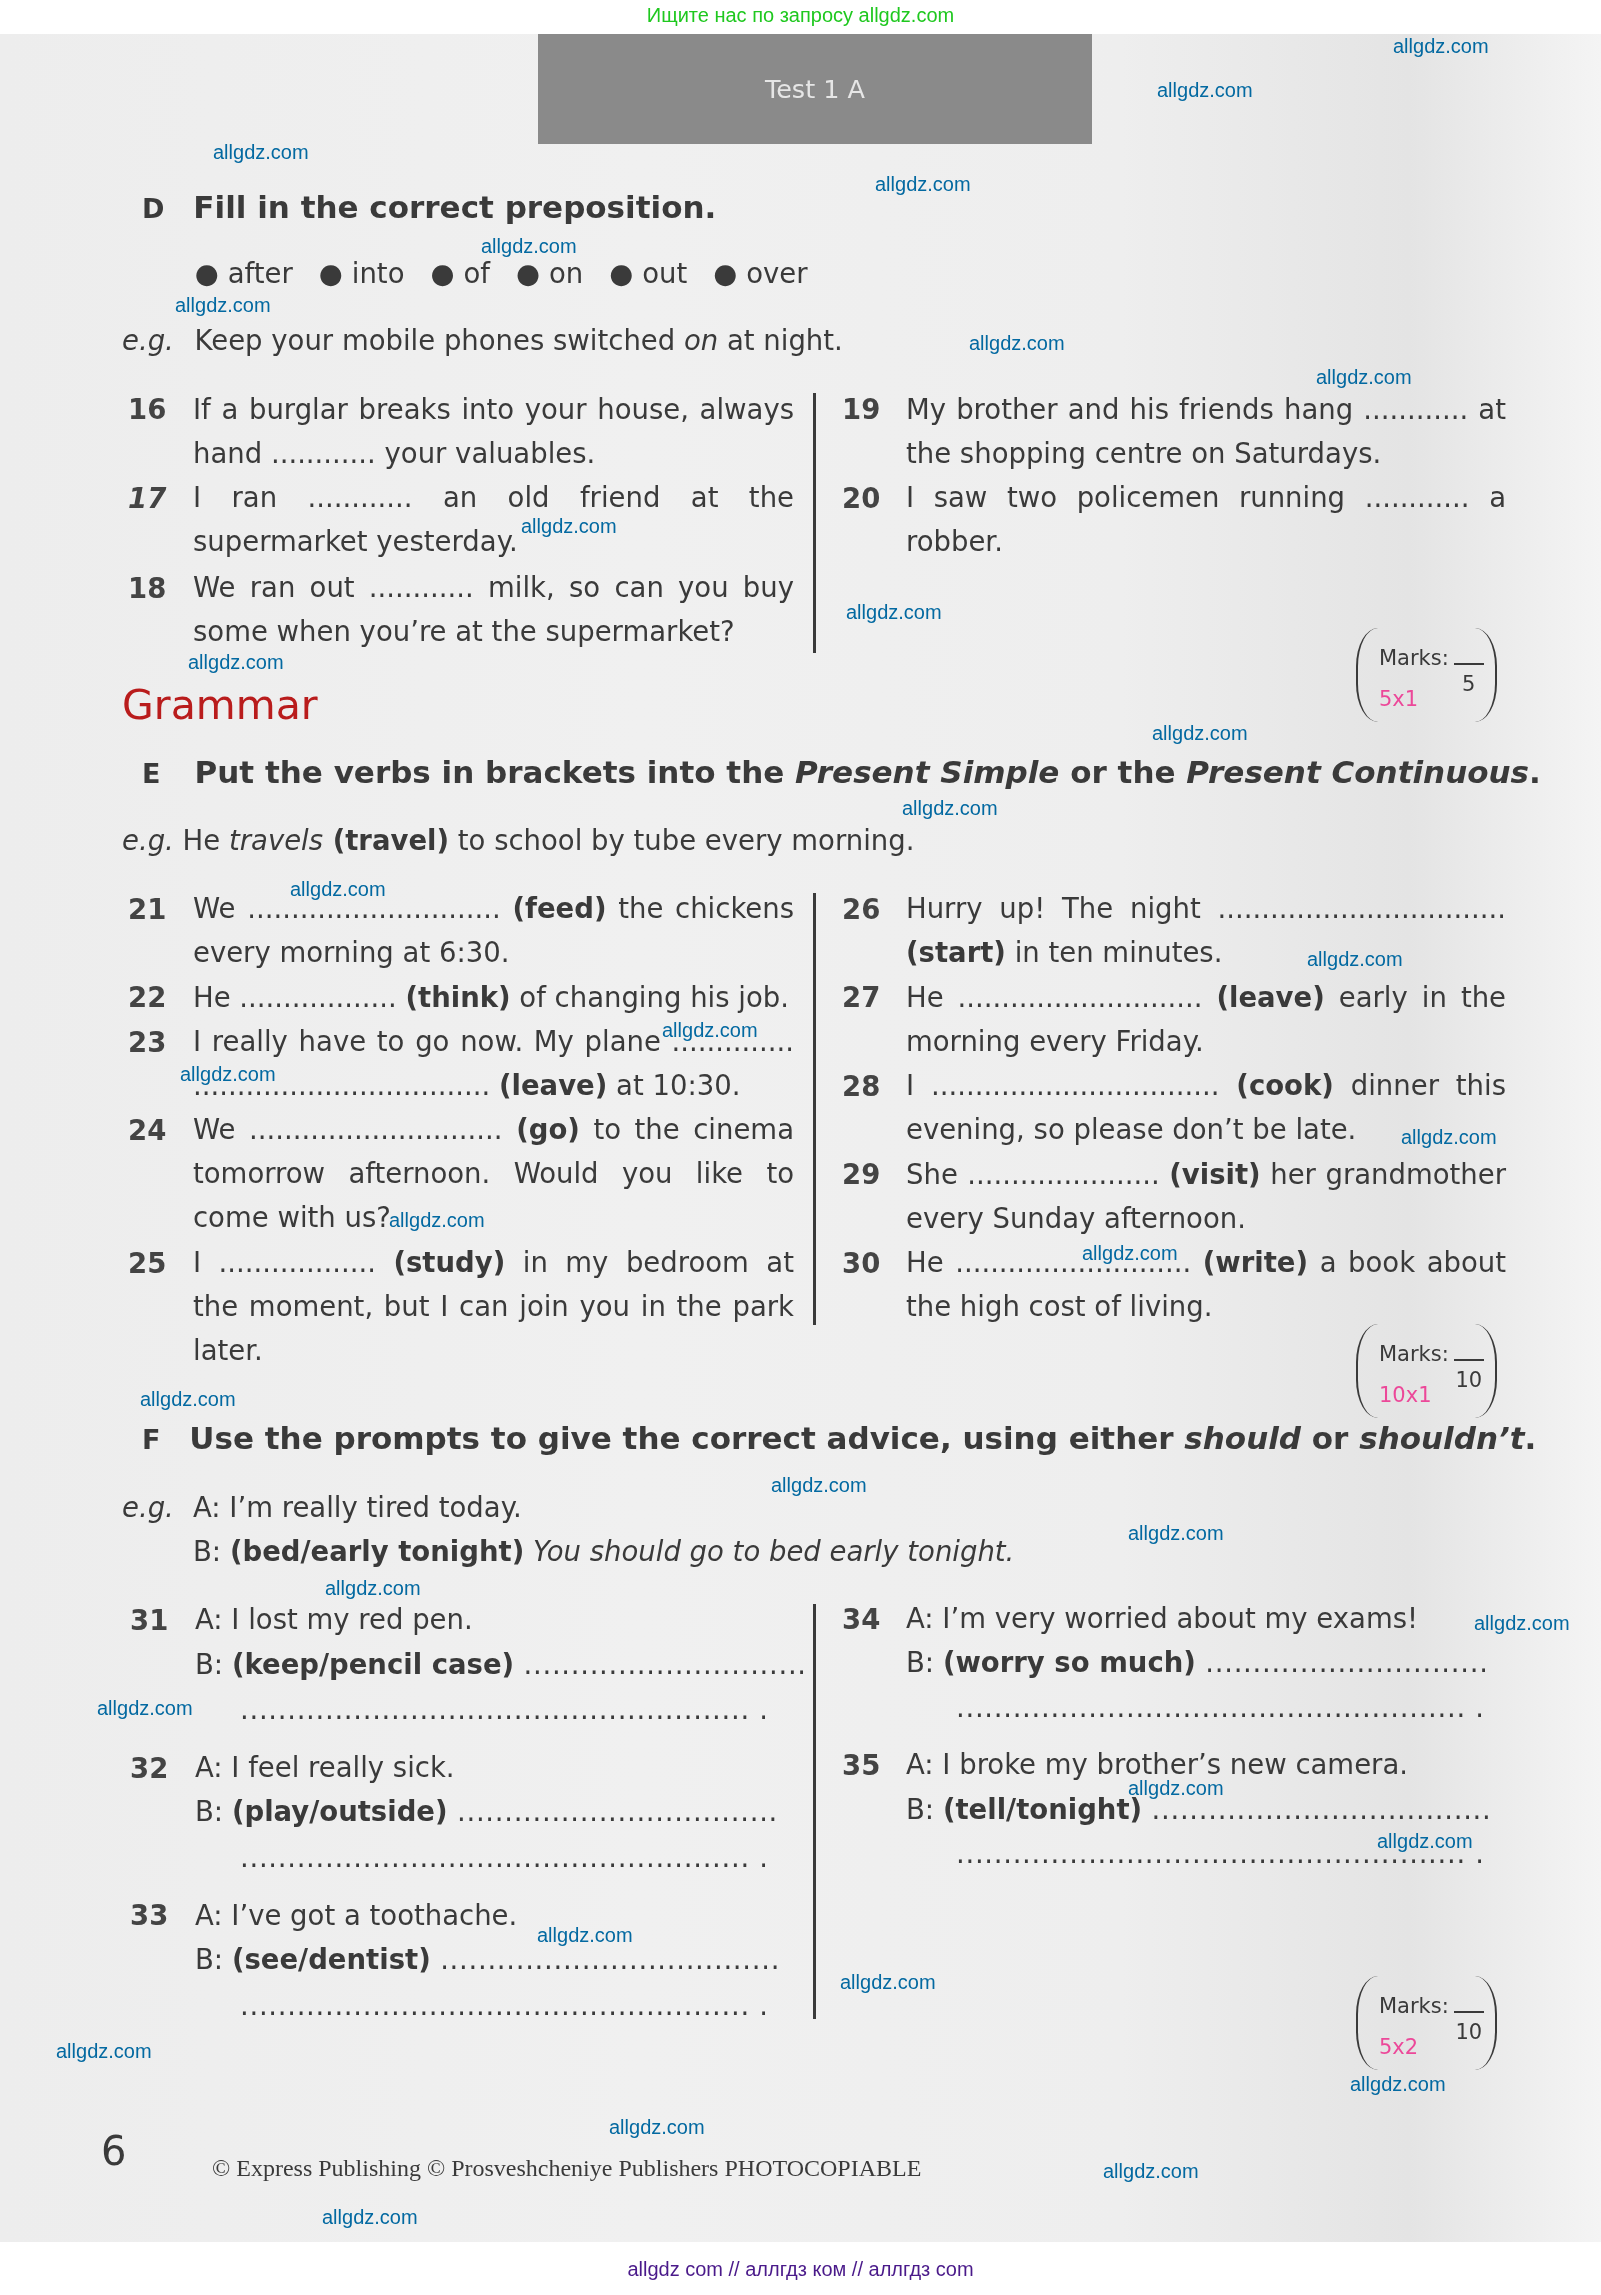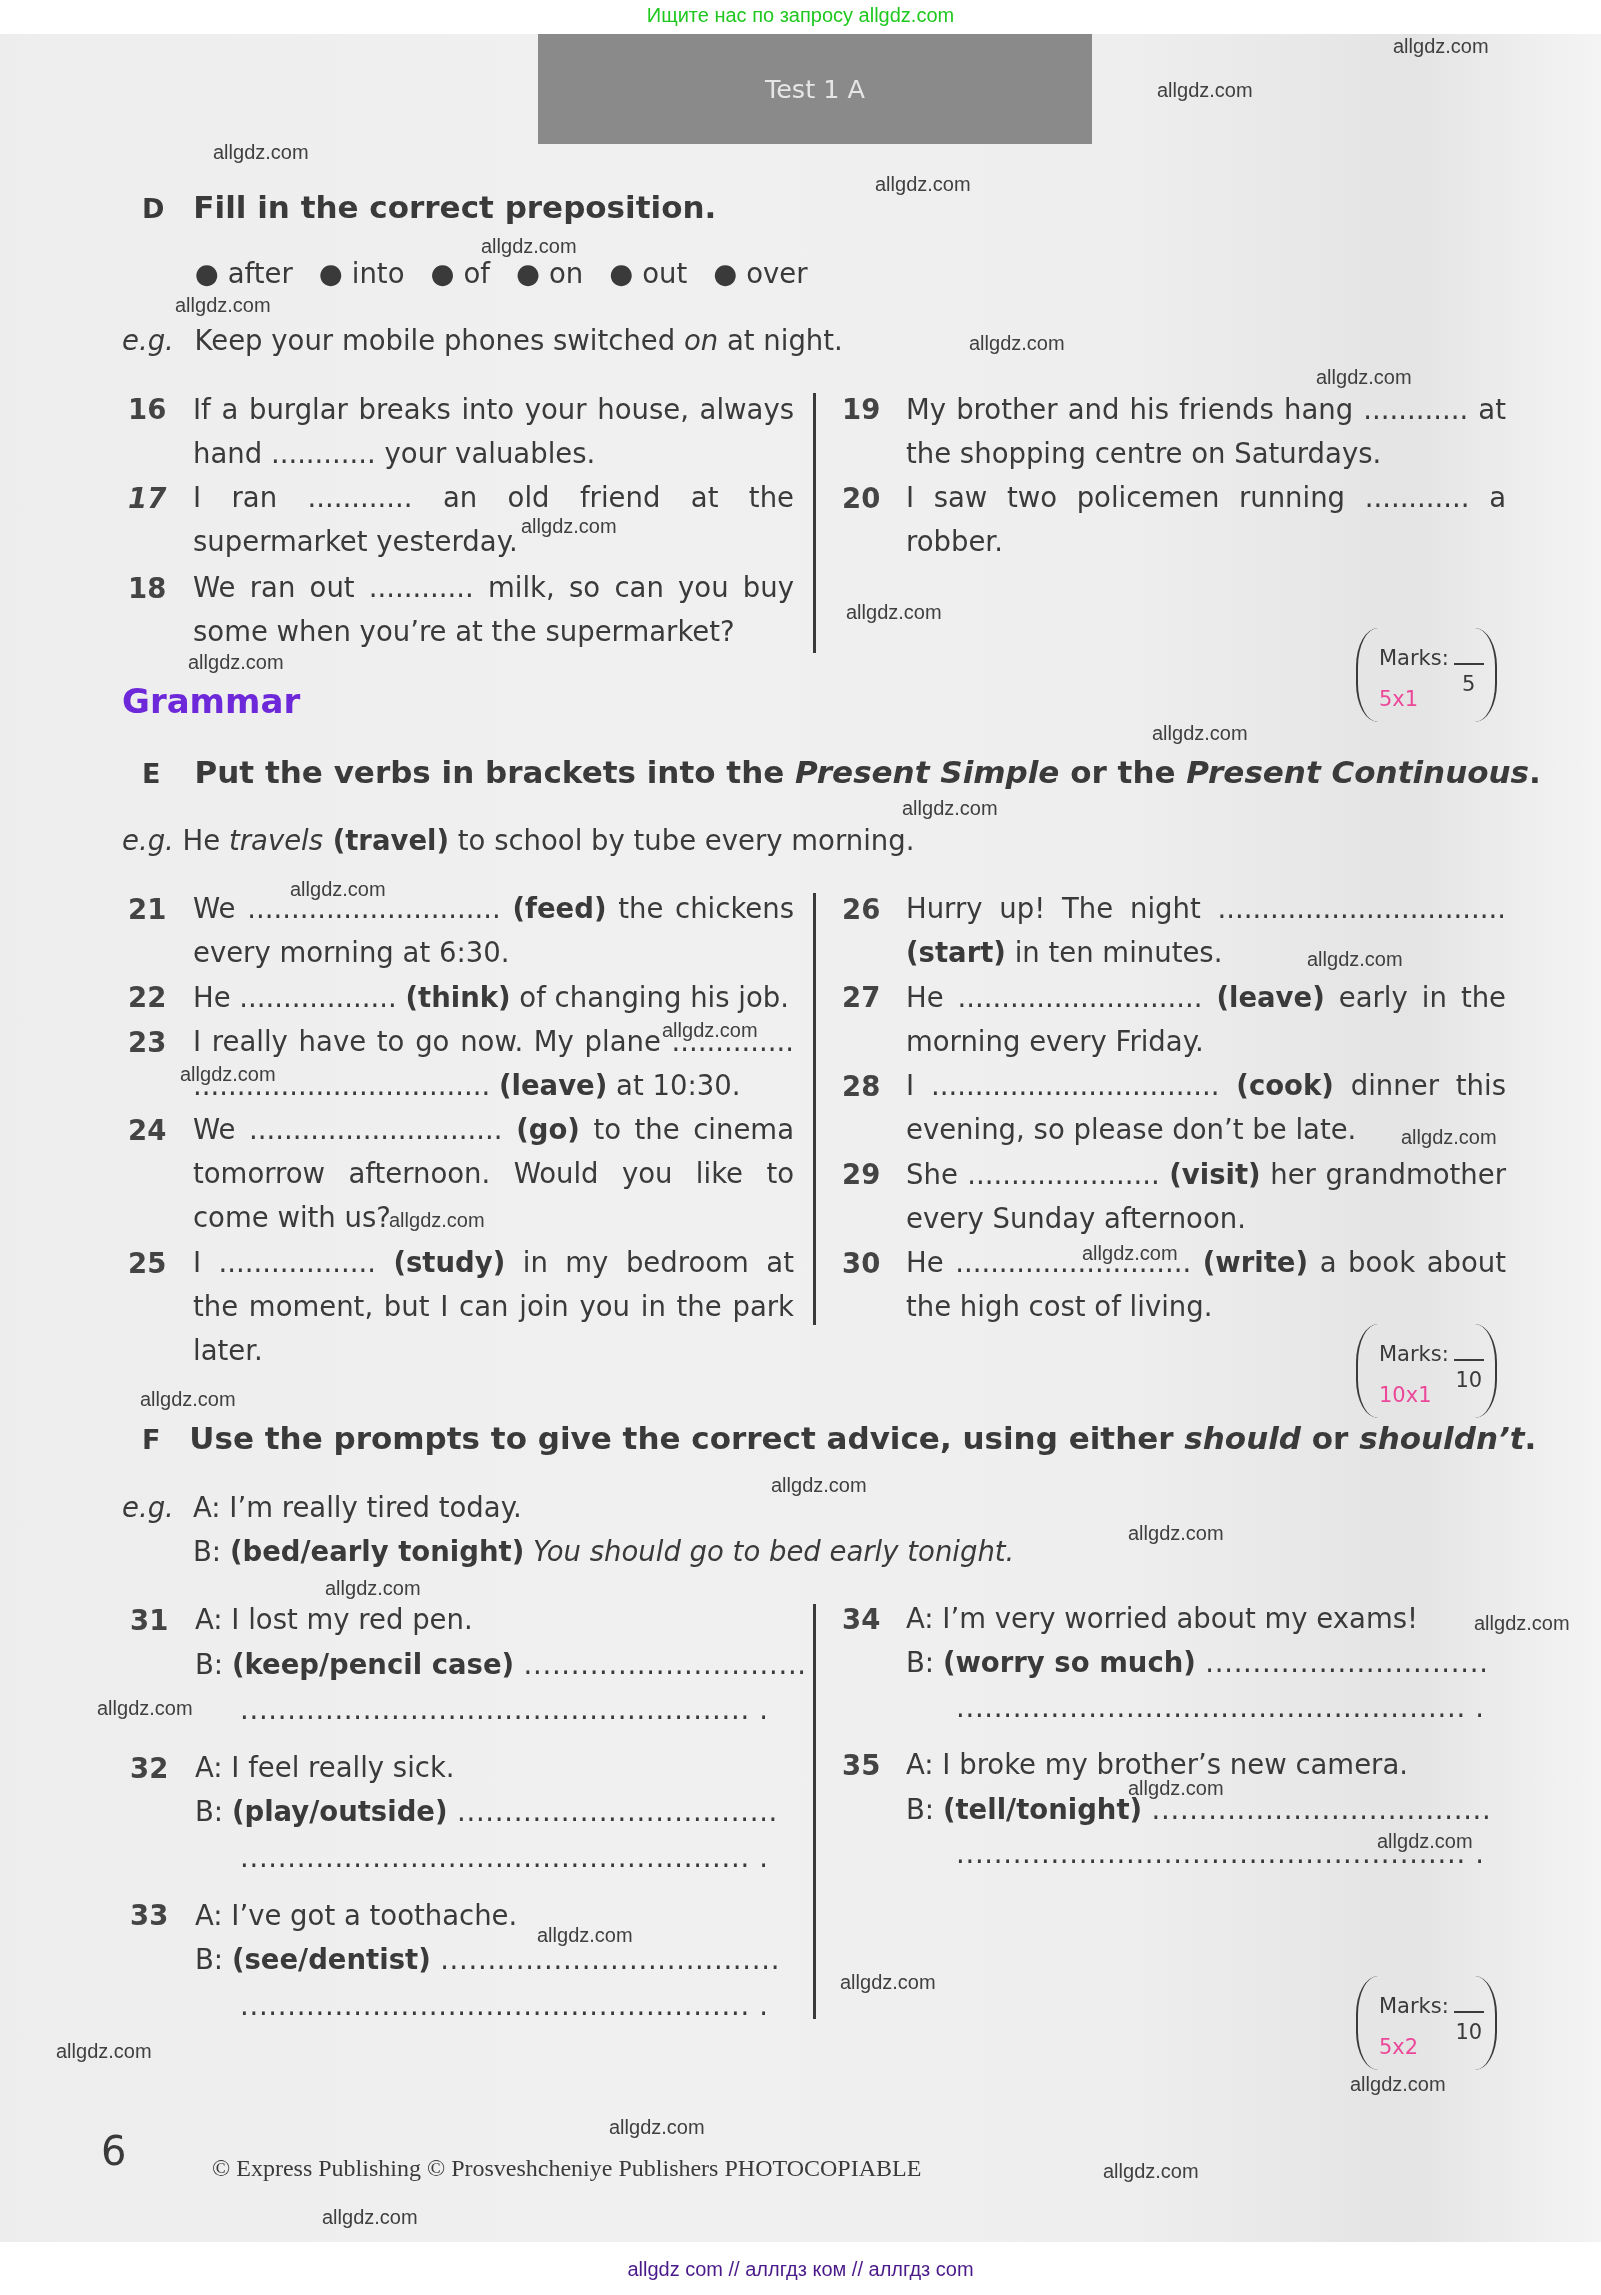--- a/index.html
+++ b/index.html
@@ -26,30 +26,30 @@
     color:#4a1a8a;
   }
   .test-tab {
     position:absolute; left:538px; top:34px; width:554px; height:110px;
     background:#8a8a8a;
     color:#e6e6e6; font-size:25.5px; text-align:center; line-height:110px;
   }
   .abs { position:absolute; }
   .wm {
     position:absolute; font-family:"Liberation Sans", sans-serif;
-    font-size:20px; color:#404040; white-space:nowrap;
+    font-size:20px; color:#0369a1; white-space:nowrap;
   }
   .task-letter { font-weight:bold; font-size:27px; color:#3a3a3a; }
   .task-title { font-weight:bold; font-size:31px; color:#3a3a3a; }
   .t { font-size:27.5px; line-height:44px; color:#3a3a3a; }
   .num { font-weight:bold; font-size:27.5px; color:#444; position:absolute; }
   .q-text { position:absolute; font-size:27.5px; line-height:44px; color:#3a3a3a; text-align:justify; }
   .b { font-weight:bold; }
   .i { font-style:italic; }
-  .section-title { font-weight:bold; font-size:34px; color:#6d28d9; }
+  .section-title { font-weight:normal; font-size:41px; color:#b91c1c; }
   .divider { position:absolute; width:2.7px; background:#3a3a3a; }
   .marks {
     position:absolute; width:141px; height:94px;
   }
   .marks .paren-l, .marks .paren-r {
     position:absolute; top:0; width:20px; height:94px;
     border:2px solid #3a3a3a; border-top:none; border-bottom:none;
   }
   .marks .paren-l { left:0; border-right:none; border-radius:27px 0 0 27px / 47px 0 0 47px; }
   .marks .paren-r { right:0; border-left:none; border-radius:0 27px 27px 0 / 0 47px 47px 0; }

